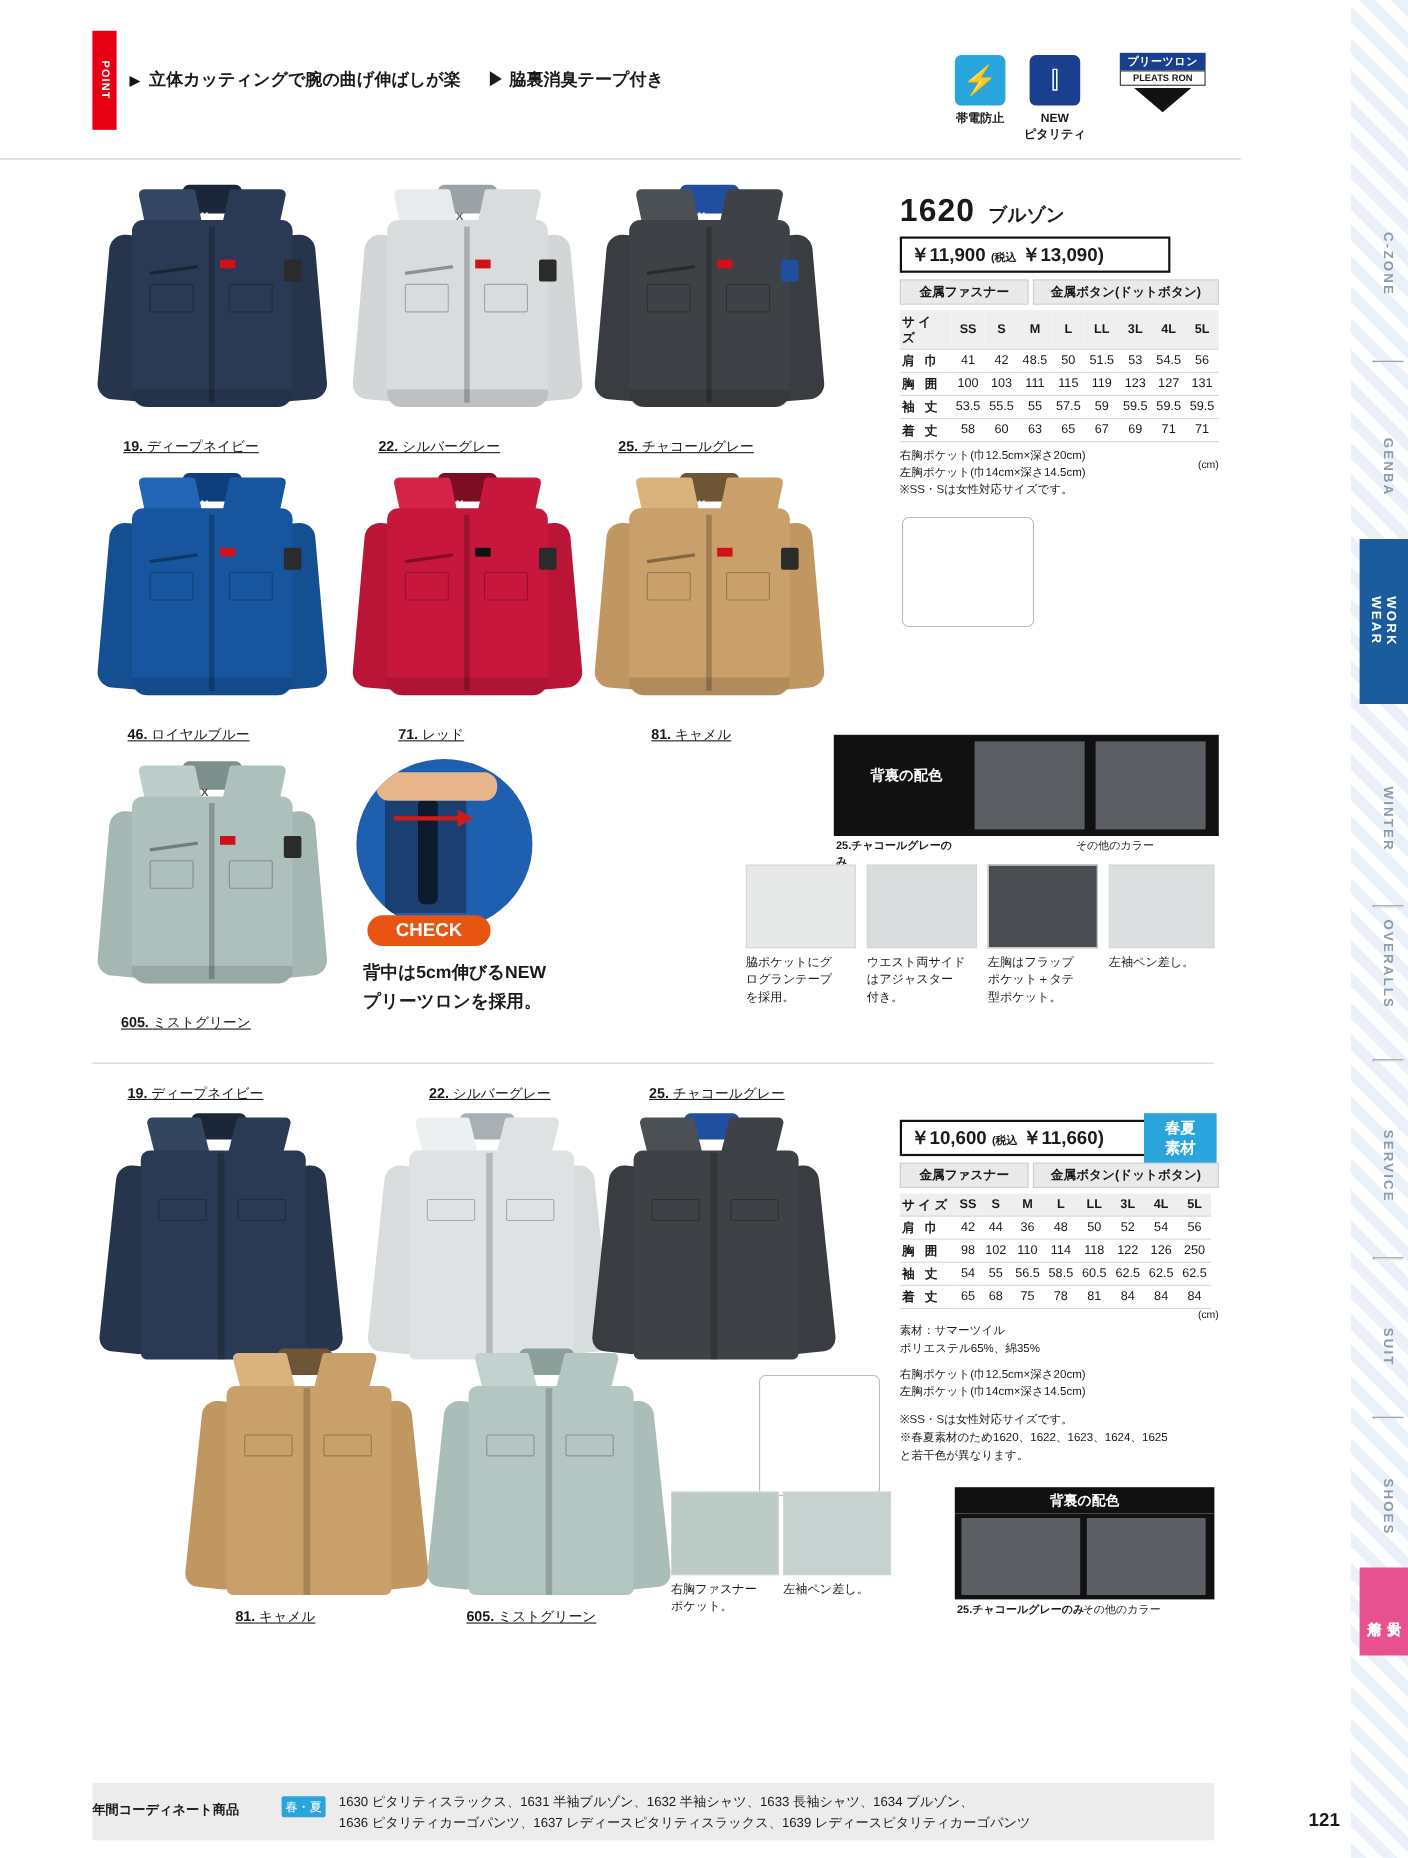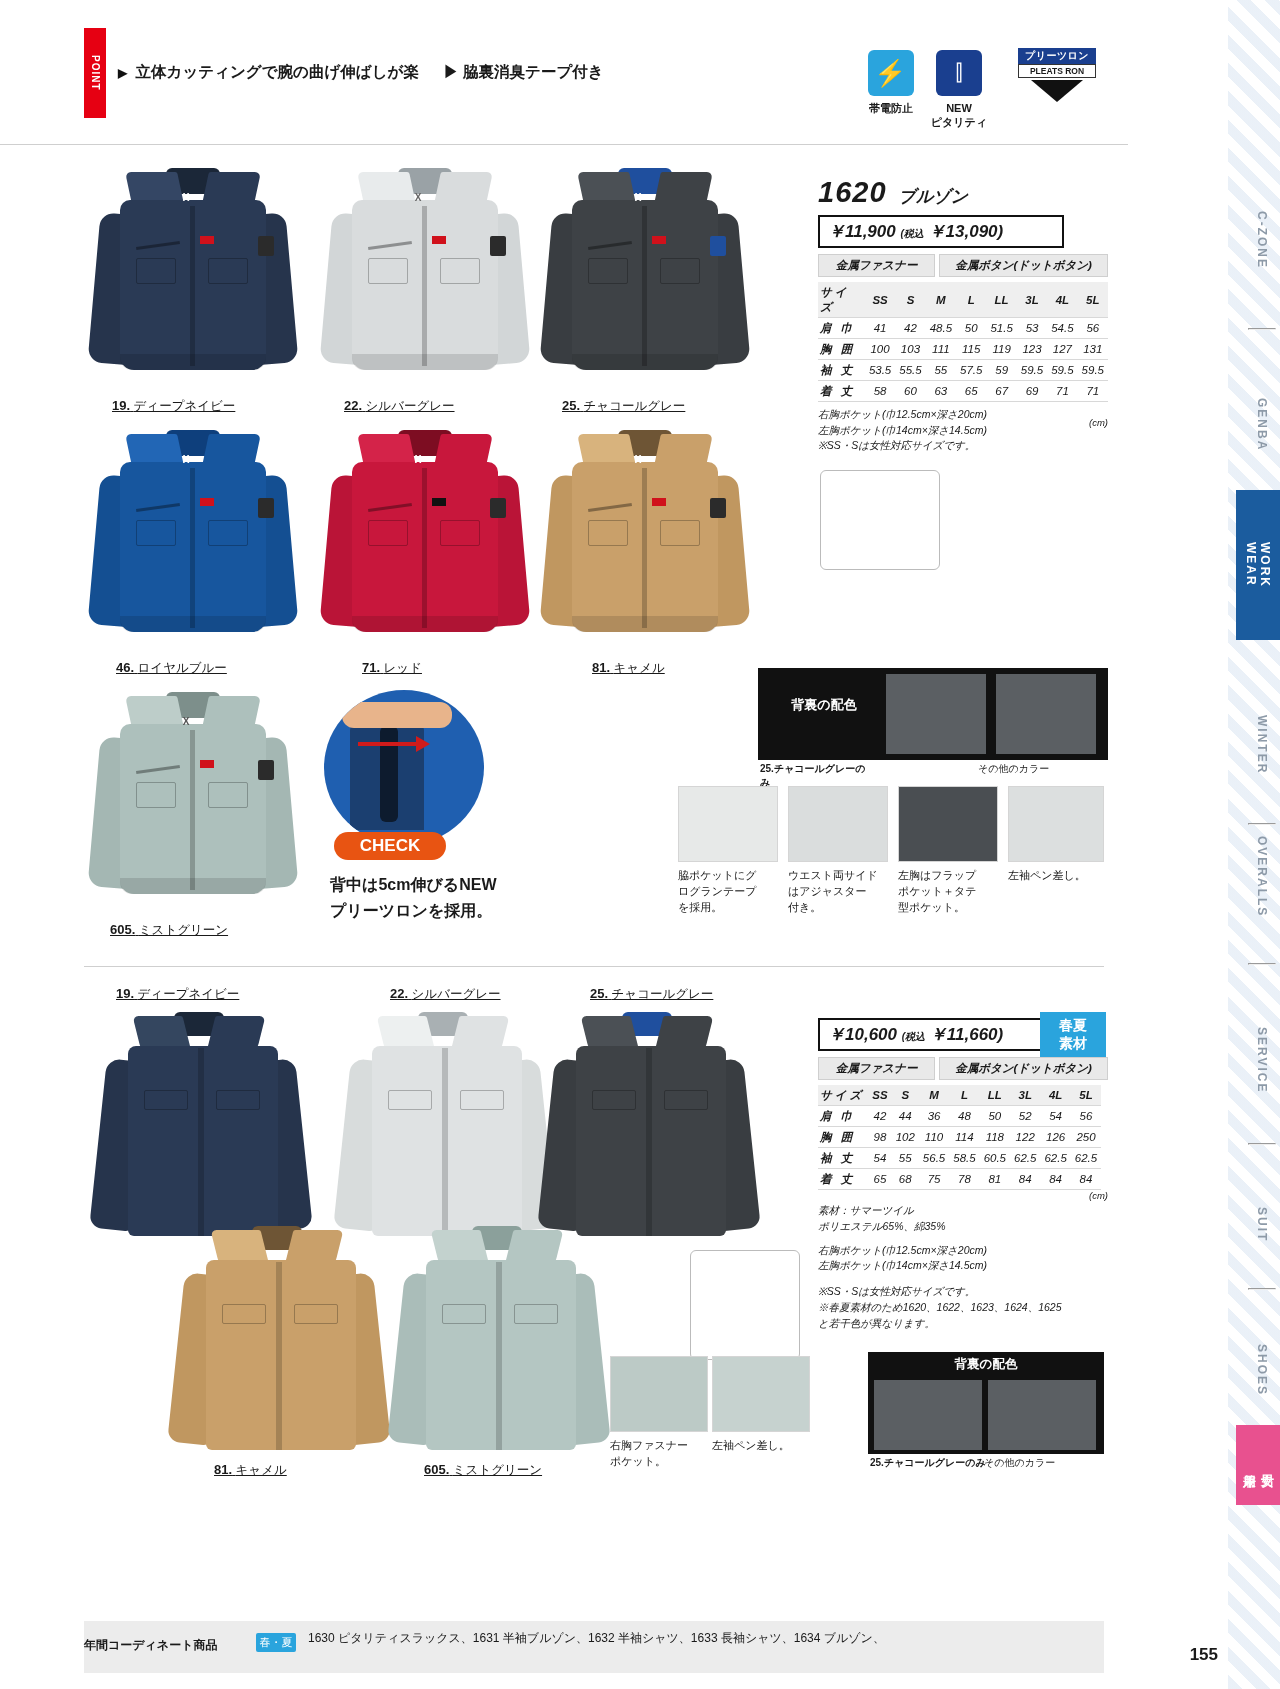--- a/index.html
+++ b/index.html
@@ -78,21 +78,21 @@
   .sh .collarL { left:26px; transform:skewX(14deg); border-radius:6px 2px 0 16px;}
   .sh .collarR { left:98px; transform:skewX(-14deg); border-radius:2px 6px 16px 0;}
   .sh .neck { position:absolute; left:62px; top:6px; width:50px; height:24px; border-radius:6px;}
   .sh .armL { position:absolute; left:-14px; top:54px; width:44px; height:170px; border-radius:14px 6px 8px 12px; transform:rotate(6deg);}
   .sh .armR { position:absolute; left:148px; top:54px; width:44px; height:170px; border-radius:6px 14px 12px 8px; transform:rotate(-6deg);}
   .sh .placket { position:absolute; left:86px; top:42px; width:6px; height:188px; background:rgba(0,0,0,.18);}
   .sh .flapL { position:absolute; left:32px; top:84px; width:44px; height:20px; border:1px solid rgba(0,0,0,.25); border-radius:2px;}
   .sh .flapR { position:absolute; left:104px; top:84px; width:44px; height:20px; border:1px solid rgba(0,0,0,.25); border-radius:2px;}
 
   
-  .spec { position:absolute;font-style:italic; }
+  .spec { position:absolute; }
   .spec .code { font-size:29px; font-weight:bold; letter-spacing:1px; }
   .spec .kind { font-size:17px; font-weight:bold; margin-left:12px;}
   .price-box { border:2px solid #111; padding:3px 8px; display:inline-block; font-size:17px; font-weight:bold;}
   .price-box .small { font-size:10px; }
   .feat { display:flex; gap:4px; margin-top:6px;}
   .feat div { background:#e9e9e9; border:1px solid #cfcfcf; font-size:11.5px; padding:3px 0; text-align:center; font-weight:bold;}
   table.size { border-collapse:collapse; margin-top:5px; font-size:11.5px;}
   table.size td { border-bottom:1px solid #d8d8d8; padding:2.5px 4px; text-align:center; }
   table.size td.hd { font-weight:bold; letter-spacing:3px; text-align:left; padding-left:2px;}
   table.size tr.head td { font-weight:bold; background:#efefef; }
@@ -622,15 +622,16 @@
 </div>
 <div style="position:absolute;left:870px;top:1456px;width:120px;font-size:10px;font-weight:bold;">25.チャコールグレーのみ</div>
 <div style="position:absolute;left:984px;top:1456px;width:120px;font-size:10px;">その他のカラー</div>
 
 <div id="footer">
   <div class="band"></div>
   <div class="lbl">年間コーディネート商品</div>
   <div class="sb">春・夏</div>
   <div class="txt">
     <div>1630 ピタリティスラックス、1631 半袖ブルゾン、1632 半袖シャツ、1633 長袖シャツ、1634 ブルゾン、</div>
-  </div>
-  <div id="pageno">155</div>
+    <div>1636 ピタリティカーゴパンツ、1637 レディースピタリティスラックス、1639 レディースピタリティカーゴパンツ</div>
+  </div>
+  <div id="pageno">121</div>
 </div>
 
 </body></html>

